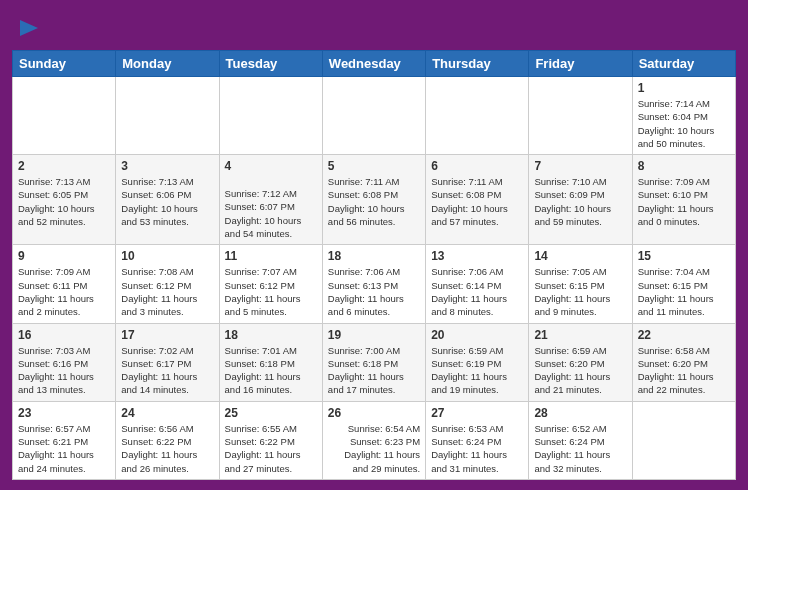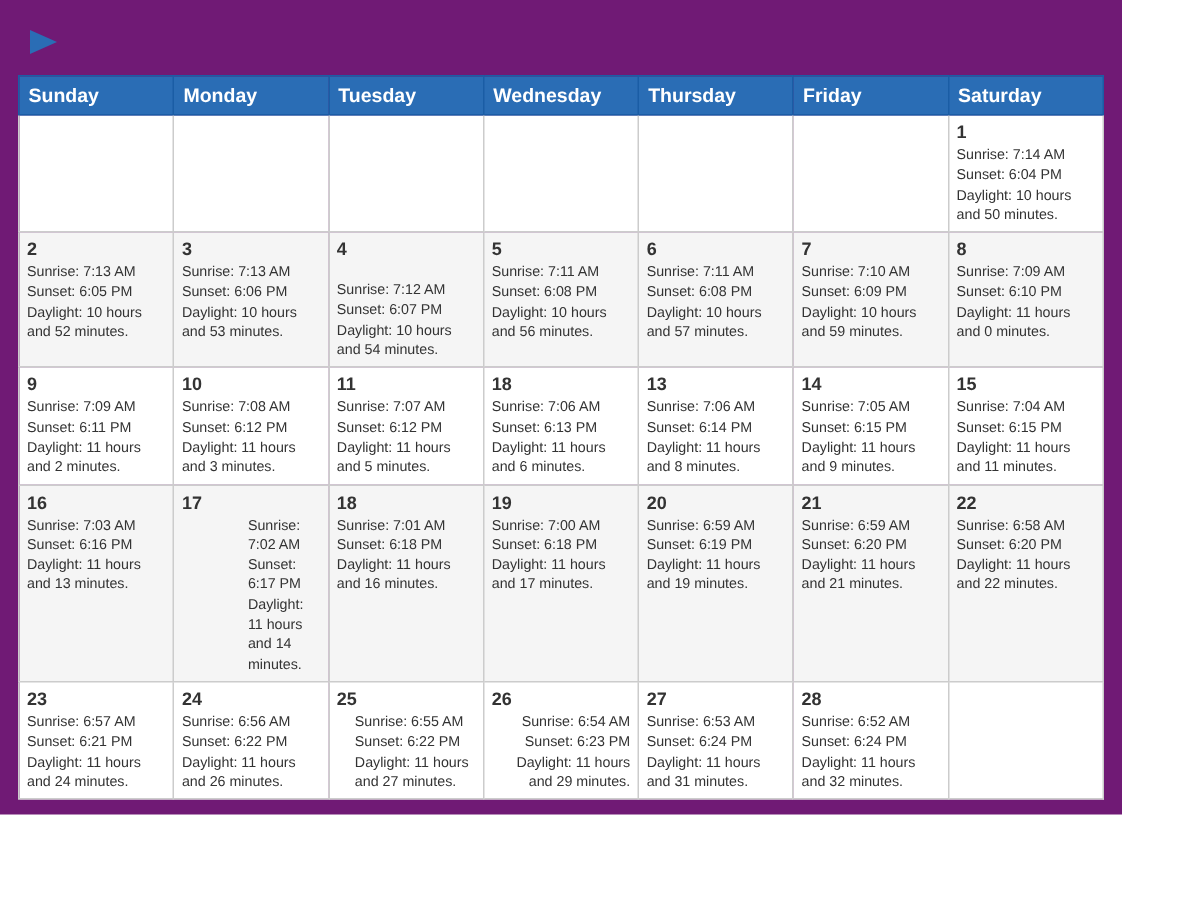--- a/index.html
+++ b/index.html
@@ -256,21 +256,21 @@
         <tr>
           <td>
             <span class="day-number">16</span>
             <div class="day-info" style="white-space: pre-line;">Sunrise: 7:03 AM
 Sunset: 6:16 PM
 Daylight: 11 hours
 and 13 minutes.</div>
           </td>
           <td>
             <span class="day-number">17</span>
-            <div class="day-info" style="white-space: pre-line; margin-left: 44px;">Sunrise: 7:02 AM
+            <div class="day-info" style="white-space: pre-line;">Sunrise: 7:02 AM
 Sunset: 6:17 PM
 Daylight: 11 hours
 and 14 minutes.</div>
           </td>
           <td>
             <span class="day-number">18</span>
             <div class="day-info" style="white-space: pre-line;">Sunrise: 7:01 AM
 Sunset: 6:18 PM
 Daylight: 11 hours
 and 16 minutes.</div>
@@ -314,21 +314,21 @@
           </td>
           <td>
             <span class="day-number">24</span>
             <div class="day-info" style="white-space: pre-line;">Sunrise: 6:56 AM
 Sunset: 6:22 PM
 Daylight: 11 hours
 and 26 minutes.</div>
           </td>
           <td>
             <span class="day-number">25</span>
-            <div class="day-info" style="white-space: pre-line; margin-left: 12px;">Sunrise: 6:55 AM
+            <div class="day-info" style="white-space: pre-line;">Sunrise: 6:55 AM
 Sunset: 6:22 PM
 Daylight: 11 hours
 and 27 minutes.</div>
           </td>
           <td>
             <span class="day-number">26</span>
             <div class="day-info" style="white-space: pre-line; text-align: right;">Sunrise: 6:54 AM
 Sunset: 6:23 PM
 Daylight: 11 hours
 and 29 minutes.</div>

